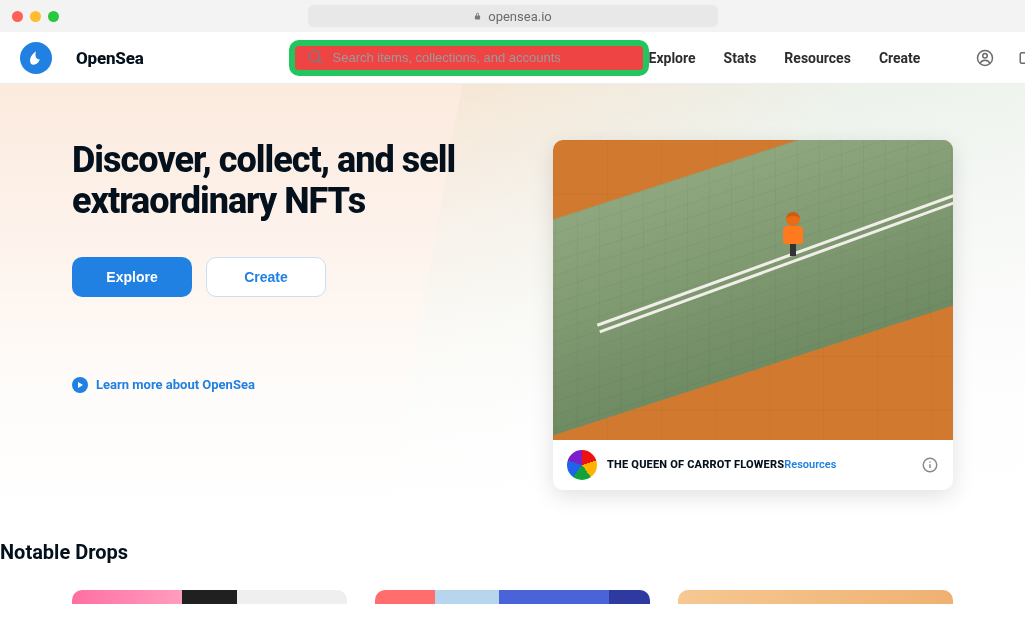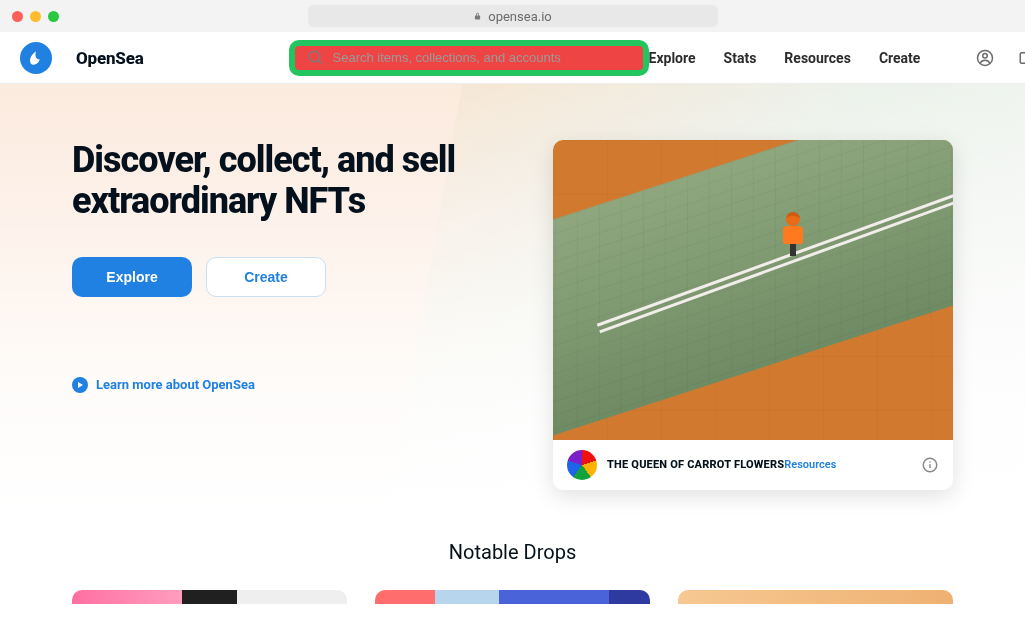--- a/index.html
+++ b/index.html
@@ -71,21 +71,21 @@
       background-size: 22px 14px; opacity:.5; }
 
   .card-footer { display: flex; align-items: center; padding: 10px 14px; gap: 10px; }
   .avatar { width: 30px; height: 30px; border-radius: 50%; background: conic-gradient(#e11 0 20%, #ffb300 0 40%, #11a23b 0 60%, #1e63e9 0 80%, #7a1fc9 0 100%); flex: none; }
   .card-meta { display: flex; flex-direction: row; line-height: 1.25; }
   .card-title { font-size: 11px; font-weight: 800; color: #04111d; letter-spacing: .2px; }
   .card-author { font-size: 11px; font-weight: 600; color: #2081e2; }
   .info { margin-left: auto; color: #7b7b7b; }
 
   
-  .section-title { text-align: center; font-size: 20px; font-weight: 400; color: #04111d; margin-top: 26px; }
+  .section-title { font-size: 20px; font-weight: 700; color: #04111d; margin-top: 26px; }
 
   
   .drops { display: flex; gap: 28px; padding: 26px 72px 0 72px; }
   .drop { flex: 1; height: 14px; border-radius: 10px 10px 0 0; }
   .drop.a { background: linear-gradient(90deg,#ff6fa1,#ff9dbf 40%,#202020 40% 60%,#efefef 60%); }
   .drop.b { background: linear-gradient(90deg,#ff6d6d 0 22%,#b7d6ee 22% 45%,#4a63d8 45% 85%,#2f3aa0 85%); }
   .drop.c { background: linear-gradient(90deg,#f6c892,#efb172); }
 
   .icon { width: 18px; height: 18px; display:inline-block; }
 </style>

